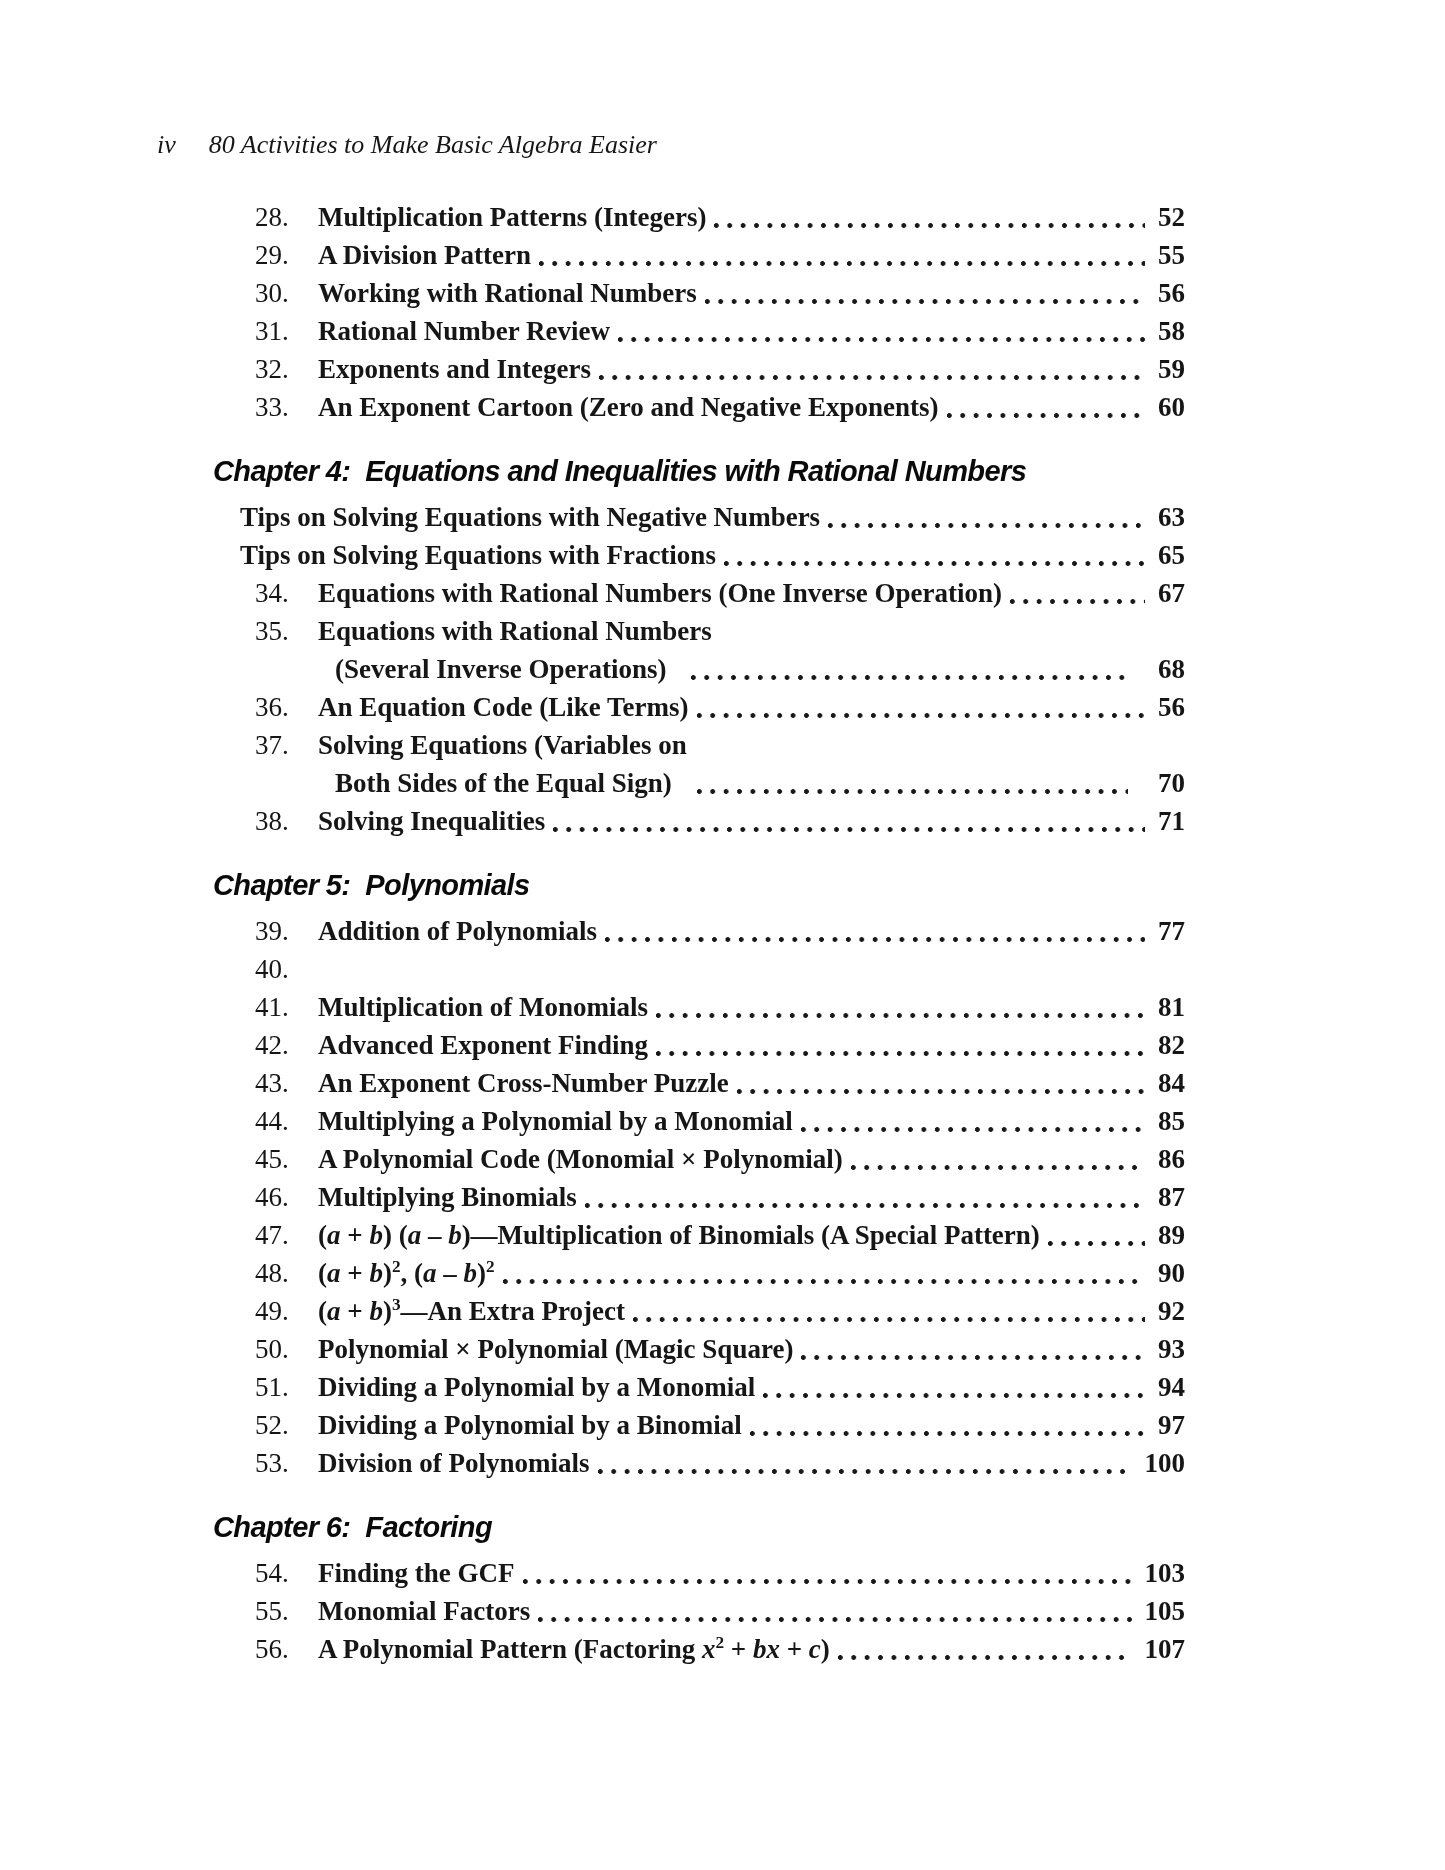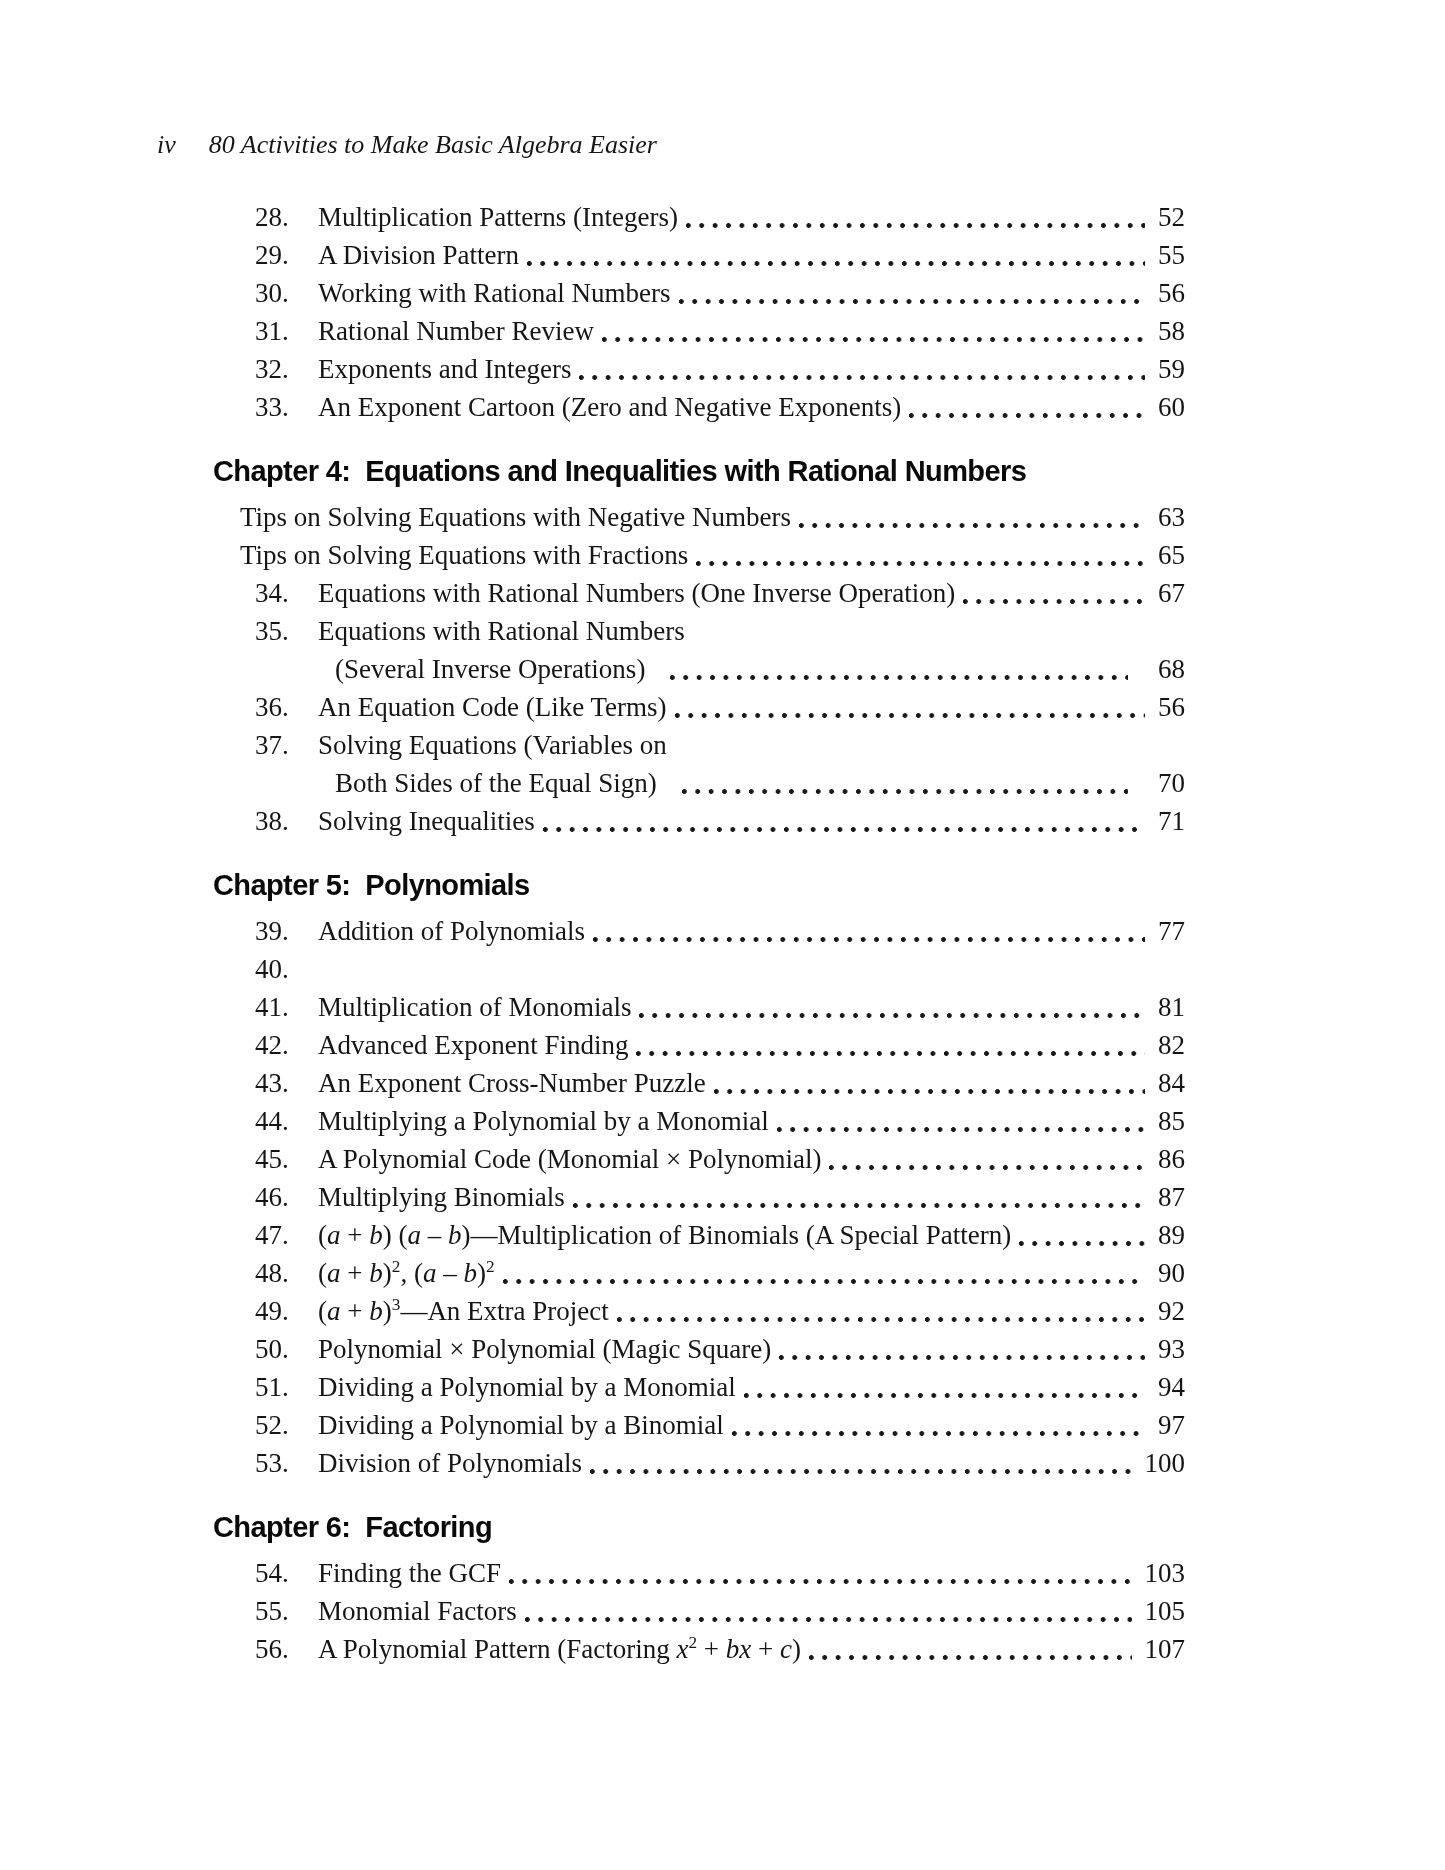--- a/index.html
+++ b/index.html
@@ -28,33 +28,34 @@
 
   .heading {
     font-family: "Liberation Sans", sans-serif;
     font-weight: 700;
     font-size: 29px;
     line-height: 42px;
     letter-spacing: -0.6px;
     margin: 24px 0 6px 0;
     color: #0a0a0a;
     white-space: pre-wrap;
+    font-style: italic;
   }
   .toc-section:first-child .entry:first-child { margin-top: 8px; }
 
   .entry {
     display: flex;
     font-size: 27px;
     line-height: 38px;
     padding-left: 42px;
   }
   .entry.tip { padding-left: 27px; }
   .num { flex: 0 0 auto; width: 63px; }
   .body { flex: 1 1 auto; min-width: 0; }
-  .line { display: flex; align-items: baseline; }
+  .line { display: flex; align-items: baseline; font-weight: bold; }
   .line2 { padding-left: 17px; gap: 17px; }
   .title { white-space: pre; }
   .leader {
     flex: 1 1 20px;
     min-width: 12px;
     align-self: flex-end;
     height: 5px;
     margin: 0 13px 8px 8px;
     background-image: radial-gradient(circle at 2.3px 2.5px, #181818 2.05px, rgba(0,0,0,0) 2.75px);
     background-size: 13.4px 5px;

